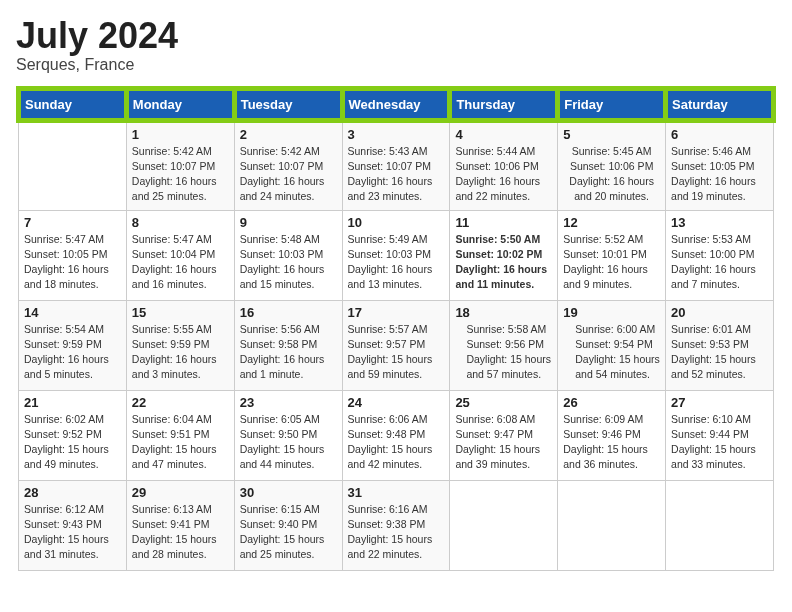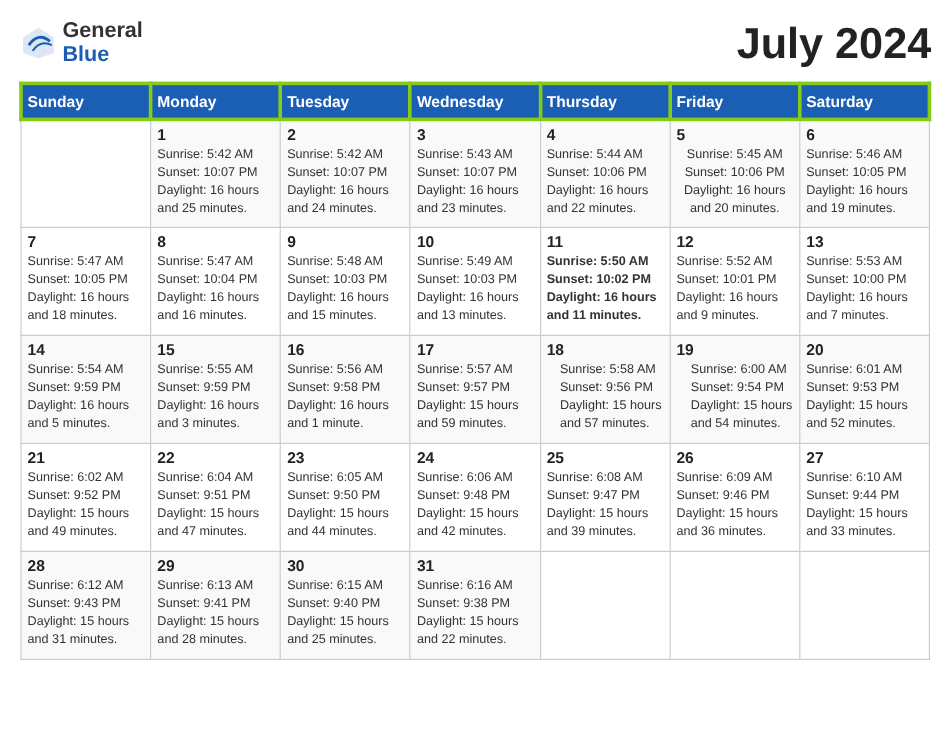--- a/index.html
+++ b/index.html
@@ -47,21 +47,21 @@
       border-collapse: collapse;
       table-layout: fixed;
     }
     thead tr th {
       background-color: #1a5fb4;
       color: #fff;
       font-size: 13px;
       font-weight: bold;
       padding: 6px 4px;
       text-align: left;
-      border: 3px solid #84cc16;
+      border: 5px solid #84cc16;
     }
     tbody tr td {
       border: 1px solid #ccc;
       vertical-align: top;
       padding: 4px 5px;
       font-size: 11px;
       color: #333;
       height: 90px;
       background: #fff;
     }
@@ -81,33 +81,23 @@
       color: #333;
     }
     .empty-cell {
       background: #fff !important;
     }
   </style>
 </head>
 <body>
 
 <div class="header">
-  <div class="logo">
-    <svg class="logo-icon" viewBox="0 0 40 40" xmlns="http://www.w3.org/2000/svg">
-      <polygon points="20,4 36,14 36,30 20,36 4,30 4,14" fill="#1a5fb4" opacity="0.15"></polygon>
-      <path d="M10 22 Q20 8 32 18" stroke="#1a5fb4" stroke-width="3" fill="none"></path>
-      <path d="M14 28 Q22 16 34 22" stroke="#1a5fb4" stroke-width="2" fill="none"></path>
-    </svg>
-    <div class="logo-text">
-      <span style="font-size:18px;font-weight:bold;color:#333;">General</span>
-      <span style="font-size:18px;font-weight:bold;color:#1a5fb4;">Blue</span>
-    </div>
-  </div>
   <div class="title-block">
     <div class="month-year">July 2024</div>
+    <div class="location">Serques, France</div>
   </div>
 </div>
 
 <table>
   <thead>
     <tr id="header-row">
         <th>Sunday</th>
         <th>Monday</th>
         <th>Tuesday</th>
         <th>Wednesday</th>

